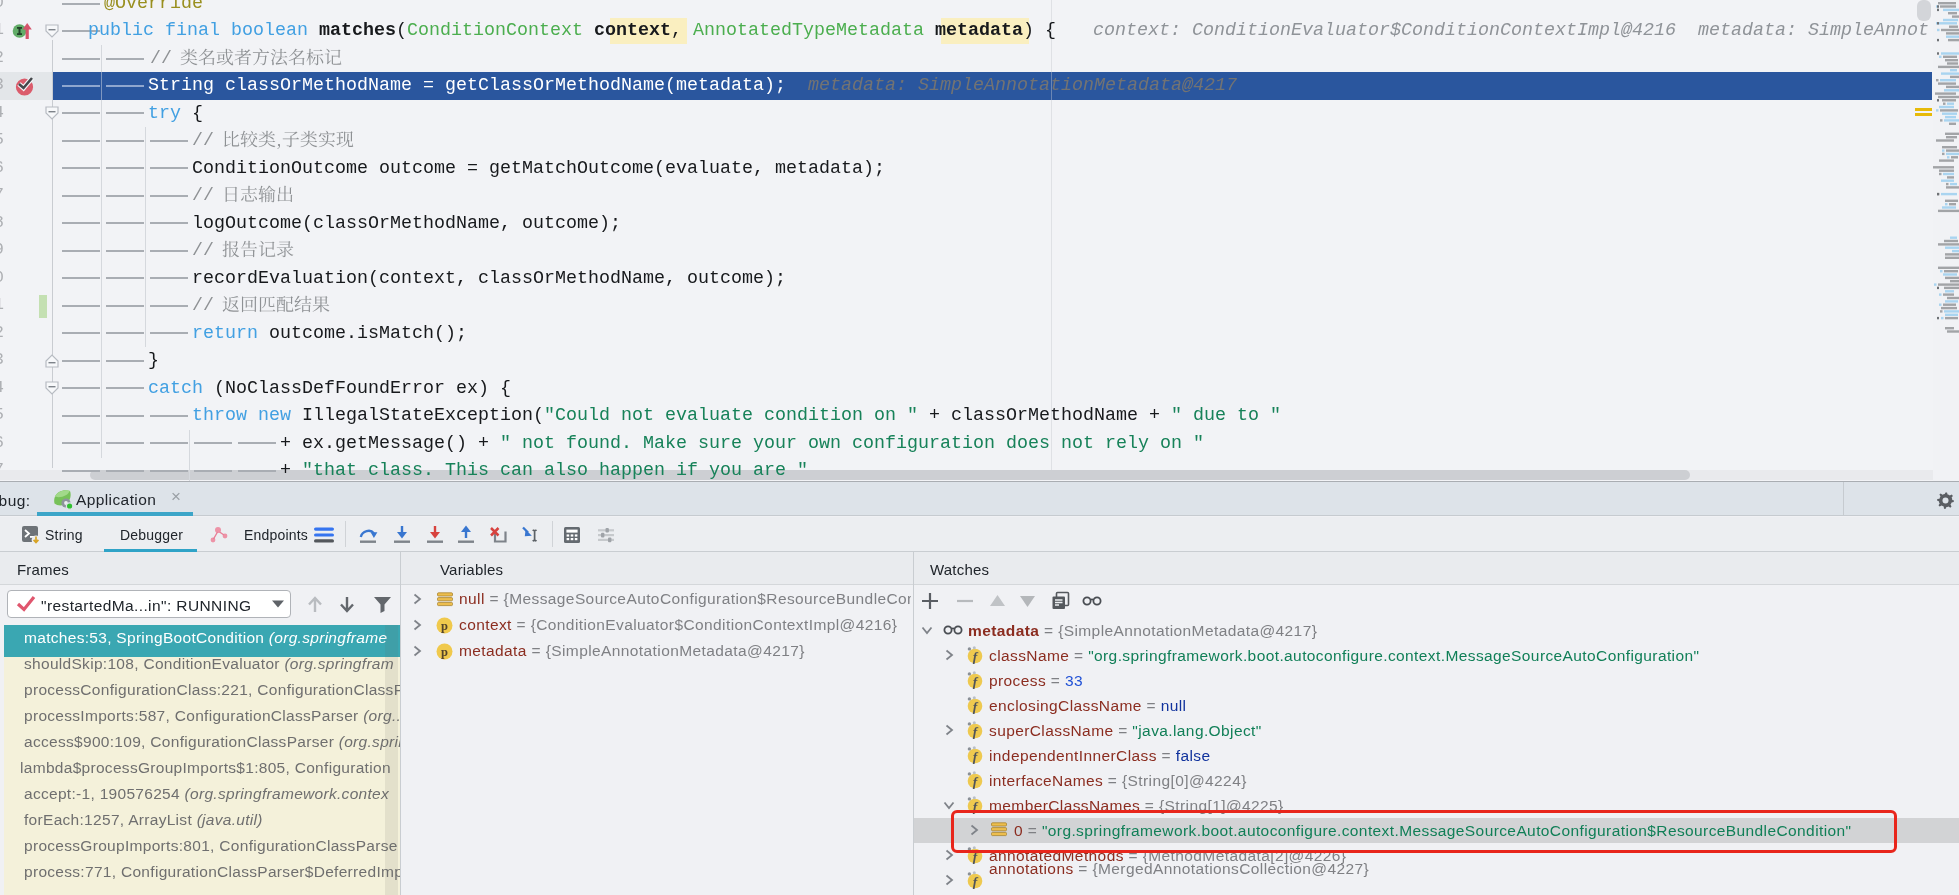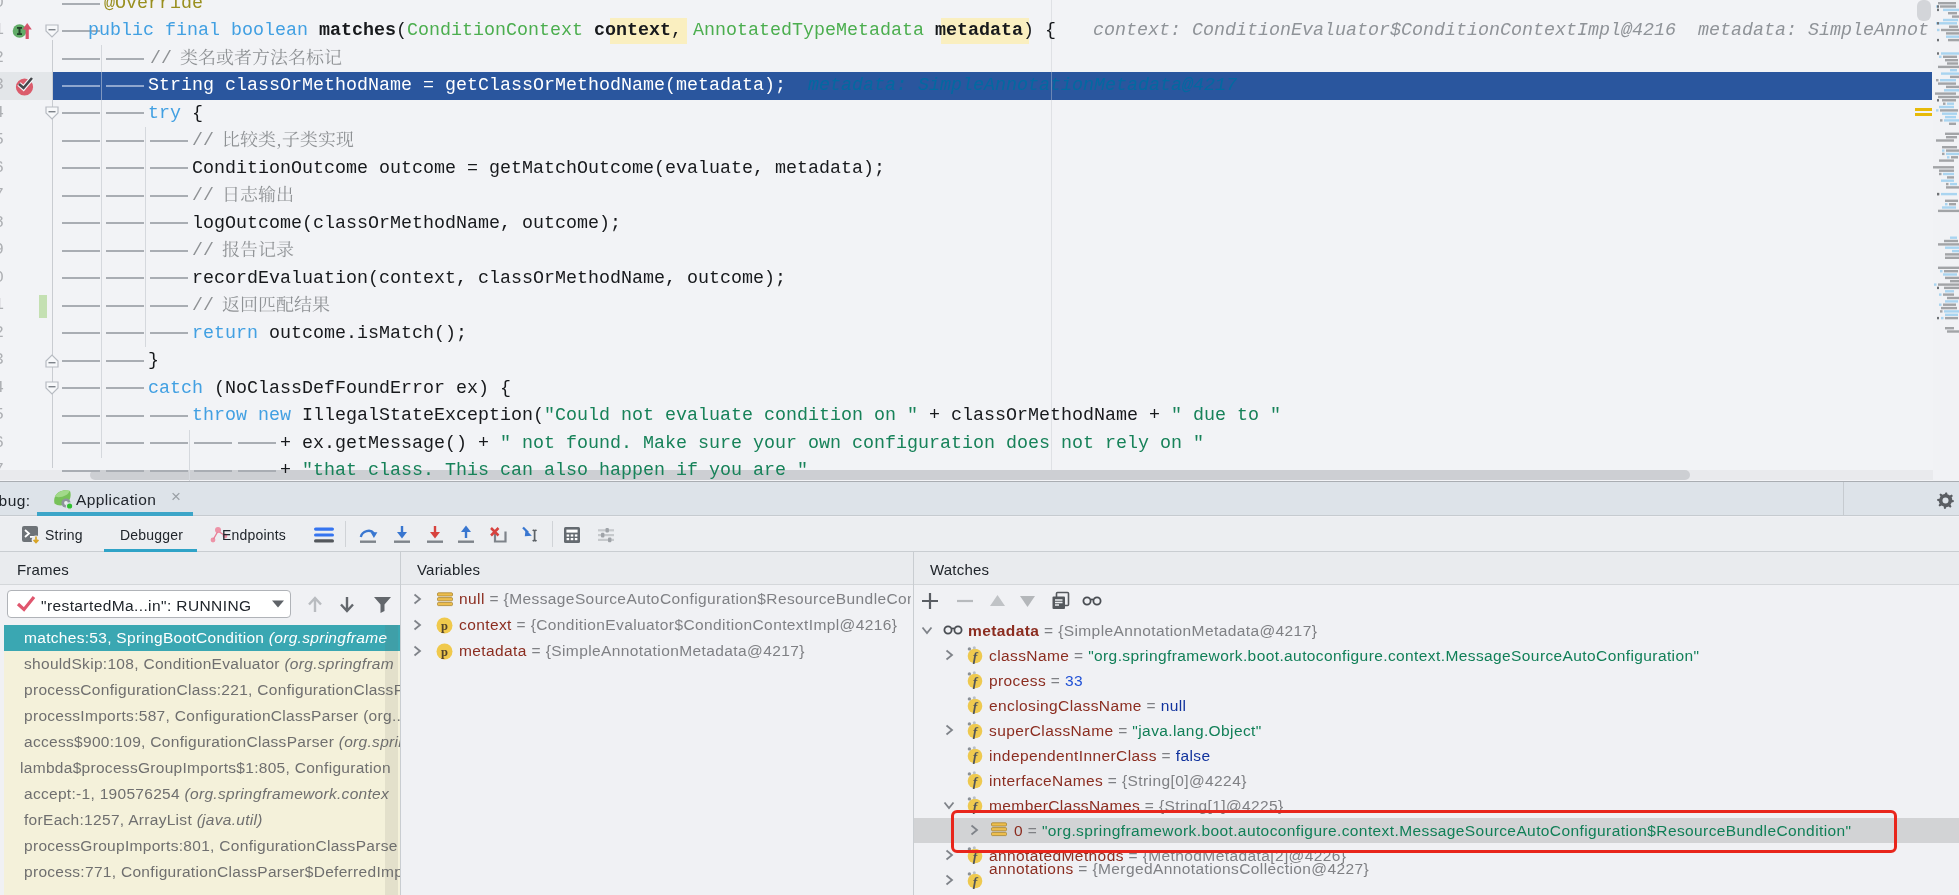--- a/index.html
+++ b/index.html
@@ -5,29 +5,29 @@
 body{position:relative;background:#f2f3f6;font-family:"Liberation Sans",sans-serif;}
 .a{position:absolute}
 .mono{font-family:"Liberation Mono",monospace;font-size:18.33px;line-height:27.48px;white-space:pre;color:#17191c}
 .kw{color:#42a0e2}
 .itf{color:#4cae4f}
 .str{color:#178259}
 .cm{color:#8e9194}
 .ann{color:#998f1f}
 .b{font-weight:bold}
 .hint{color:#8f9398;font-style:italic}
-.hintblue{color:#0369a1;font-style:italic}
+.hintblue{color:#737373;font-style:italic}
 .ui{font-family:"Liberation Sans",sans-serif;font-size:15.5px;letter-spacing:0.4px;color:#20252b;white-space:pre}
 .t14{font-size:14px;letter-spacing:0.2px}
 .ttl{font-size:15px;letter-spacing:0.2px}
 .dash{position:absolute;height:2px;background:#a9adb3}
 .guide{position:absolute;width:1px;background:#d5d8dd}
 .num{position:absolute;font-family:"Liberation Mono",monospace;font-size:17px;color:#aeb0b4;text-align:right;width:40px}
 .row26{position:absolute;height:26px;line-height:26px}
-.frow{position:absolute;height:26px;line-height:26px;font-family:"Liberation Sans",sans-serif;font-size:15.5px;letter-spacing:0.3px;color:#6f6f6f;white-space:pre}
+.frow{position:absolute;height:32px;line-height:26px;font-family:"Liberation Sans",sans-serif;font-size:15.5px;letter-spacing:0.3px;color:#6f6f6f;white-space:pre}
 .wname{color:#8b2d20}
 .wval{color:#7f8084}
 .wstr{color:#107f57}
 .wnum{color:#2051d6}
 .wkw{color:#10329d}
 </style></head>
 <body>
 <div class="a" style="left:0;top:470px;width:1959px;height:10px;background:#e9eaed"></div>
 <div class="a" style="left:90px;top:470px;width:1600px;height:10px;background:#cdcfd3;border-radius:5px"></div>
 <div class="a" style="left:0;top:72.2px;width:52px;height:27.48px;background:#e3e6e9"></div>
@@ -341,21 +341,21 @@
   </svg>
 <div class="a ui t14" style="left:45px;top:527px">String</div>
 <div class="a ui t14" style="left:120px;top:527px">Debugger</div>
 <div class="a" style="left:104px;top:548.5px;width:93px;height:4px;background:#2fa3c7"></div>
 <svg class="a" style="left:209px;top:524px" width="24" height="24" viewBox="0 0 24 24" fill="#ed93a7">
     <circle cx="4" cy="16" r="2.4"></circle>
     <circle cx="9" cy="6" r="3"></circle>
     <circle cx="16" cy="12" r="2.4"></circle>
     <path d="M4.5 15 L8.5 8 M10.5 8 L15 11" stroke="#e87e96" stroke-width="1.4"></path>
   </svg>
-<div class="a ui t14" style="left:222px;top:527px">Endpoints</div>
+<div class="a ui t14" style="left:244px;top:527px">Endpoints</div>
 <svg class="a" style="left:314px;top:526px" width="20" height="18" viewBox="0 0 20 18">
     <rect y="1.5" width="20" height="3.2" rx="1.6" fill="#3574f0"></rect>
     <rect y="7.4" width="20" height="3.2" rx="1.6" fill="#3574f0"></rect>
     <rect y="13.3" width="20" height="3.2" rx="1.6" fill="#53575c"></rect>
   </svg>
 <div class="a" style="left:345px;top:521px;width:1px;height:26px;background:#d0d3d7"></div>
 <svg class="a" style="left:358px;top:525px" width="20" height="20" viewBox="0 0 20 20">
     <path d="M2.8 12 C4.2 5.8 12.5 3.8 15.8 8.2" stroke="#3876d0" stroke-width="2.3" fill="none"></path>
     <path d="M12.6 7.2 L19.4 7.2 L15.9 13 Z" fill="#3876d0"></path>
     <rect x="2" y="15.5" width="16" height="2.4" fill="#7e838a"></rect>
@@ -404,21 +404,21 @@
       <rect x="2" y="13.8" width="16" height="2.2"></rect>
     </g>
     <g fill="#9fa3a8">
       <rect x="9.5" y="3" width="3.4" height="4.6" rx="1"></rect>
       <rect x="5" y="7.8" width="3.4" height="4.6" rx="1"></rect>
       <rect x="12" y="12.6" width="3.4" height="4.6" rx="1"></rect>
     </g>
   </svg>
 <div class="a" style="left:0;top:552px;width:1959px;height:33px;background:#e9ebee;border-bottom:1px solid #d4d7da"></div>
 <div class="a ui ttl" style="left:17px;top:561px">Frames</div>
-<div class="a ui ttl" style="left:417px;top:561px">Variables</div>
+<div class="a ui ttl" style="left:440px;top:561px">Variables</div>
 <div class="a ui ttl" style="left:930px;top:561px">Watches</div>
 <div class="a" style="left:400px;top:551px;width:1px;height:344px;background:#c9cdd1"></div>
 <div class="a" style="left:913px;top:551px;width:1px;height:344px;background:#c9cdd1"></div>
 <div class="a" style="left:4px;top:625px;width:396px;height:270px;background:#f4f1da"></div>
 <div class="a" style="left:7px;top:590px;width:284px;height:28px;background:#fff;border:1px solid #b0b3b8;border-radius:4px"></div>
 <svg class="a" style="left:16px;top:595px" width="20" height="18" viewBox="0 0 20 18">
     <path d="M2 9 L8 14.5 L18 2" stroke="#e0566e" stroke-width="3.2" fill="none"></path>
   </svg>
 <div class="a ui" style="left:41px;top:597px">"restartedMa...in": RUNNING</div>
 <svg class="a" style="left:271px;top:599px" width="14" height="10" viewBox="0 0 14 10">
@@ -429,21 +429,21 @@
   </svg>
 <svg class="a" style="left:338px;top:595px" width="18" height="19" viewBox="0 0 18 19">
     <path d="M9 2 L9 14 M3 9.5 L9 16 L15 9.5" stroke="#63676c" stroke-width="2.4" fill="none"></path>
   </svg>
 <svg class="a" style="left:373px;top:595px" width="19" height="19" viewBox="0 0 19 19">
     <path d="M1 2 H18 L11.5 9.5 V16 L7.5 18 V9.5 Z" fill="#63676c"></path>
   </svg>
 <div class="frow" style="left:4px;top:625px;width:396px;padding-left:20px;background:#3aa7b2;color:#fff;overflow:hidden">matches:53, SpringBootCondition <span style="font-style:italic">(org.springframe</span></div>
 <div class="frow" style="left:4px;top:651px;width:396px;padding-left:20px;color:#6f6f6f;overflow:hidden">shouldSkip:108, ConditionEvaluator <span style="font-style:italic">(org.springfram</span></div>
 <div class="frow" style="left:4px;top:677px;width:396px;padding-left:20px;color:#6f6f6f;overflow:hidden">processConfigurationClass:221, ConfigurationClassP</div>
-<div class="frow" style="left:4px;top:703px;width:396px;padding-left:20px;color:#6f6f6f;overflow:hidden">processImports:587, ConfigurationClassParser <span style="">(org..</span></div>
+<div class="frow" style="left:4px;top:703px;width:396px;padding-left:20px;color:#6f6f6f;overflow:hidden">processImports:587, ConfigurationClassParser <span style="font-style:italic">(org..</span></div>
 <div class="frow" style="left:4px;top:729px;width:396px;padding-left:20px;color:#6f6f6f;overflow:hidden">access$900:109, ConfigurationClassParser <span style="font-style:italic">(org.sprin</span></div>
 <div class="frow" style="left:4px;top:755px;width:396px;padding-left:16px;color:#6f6f6f;overflow:hidden">lambda$processGroupImports$1:805, Configuration</div>
 <div class="frow" style="left:4px;top:781px;width:396px;padding-left:20px;color:#6f6f6f;overflow:hidden">accept:-1, 190576254 <span style="font-style:italic">(org.springframework.contex</span></div>
 <div class="frow" style="left:4px;top:807px;width:396px;padding-left:20px;color:#6f6f6f;overflow:hidden">forEach:1257, ArrayList <span style="font-style:italic">(java.util)</span></div>
 <div class="frow" style="left:4px;top:833px;width:396px;padding-left:20px;color:#6f6f6f;overflow:hidden">processGroupImports:801, ConfigurationClassParse</div>
 <div class="frow" style="left:4px;top:859px;width:396px;padding-left:20px;color:#6f6f6f;overflow:hidden">process:771, ConfigurationClassParser$DeferredImp</div>
 <svg class="a" style="left:411px;top:593px" width="12" height="12" viewBox="0 0 12 12">
     <path d="M3.5 1.5 L9 6 L3.5 10.5" stroke="#7f8389" stroke-width="1.8" fill="none"></path>
   </svg>
 <svg class="a" style="left:437px;top:592px" width="16" height="15" viewBox="0 0 16 15">

